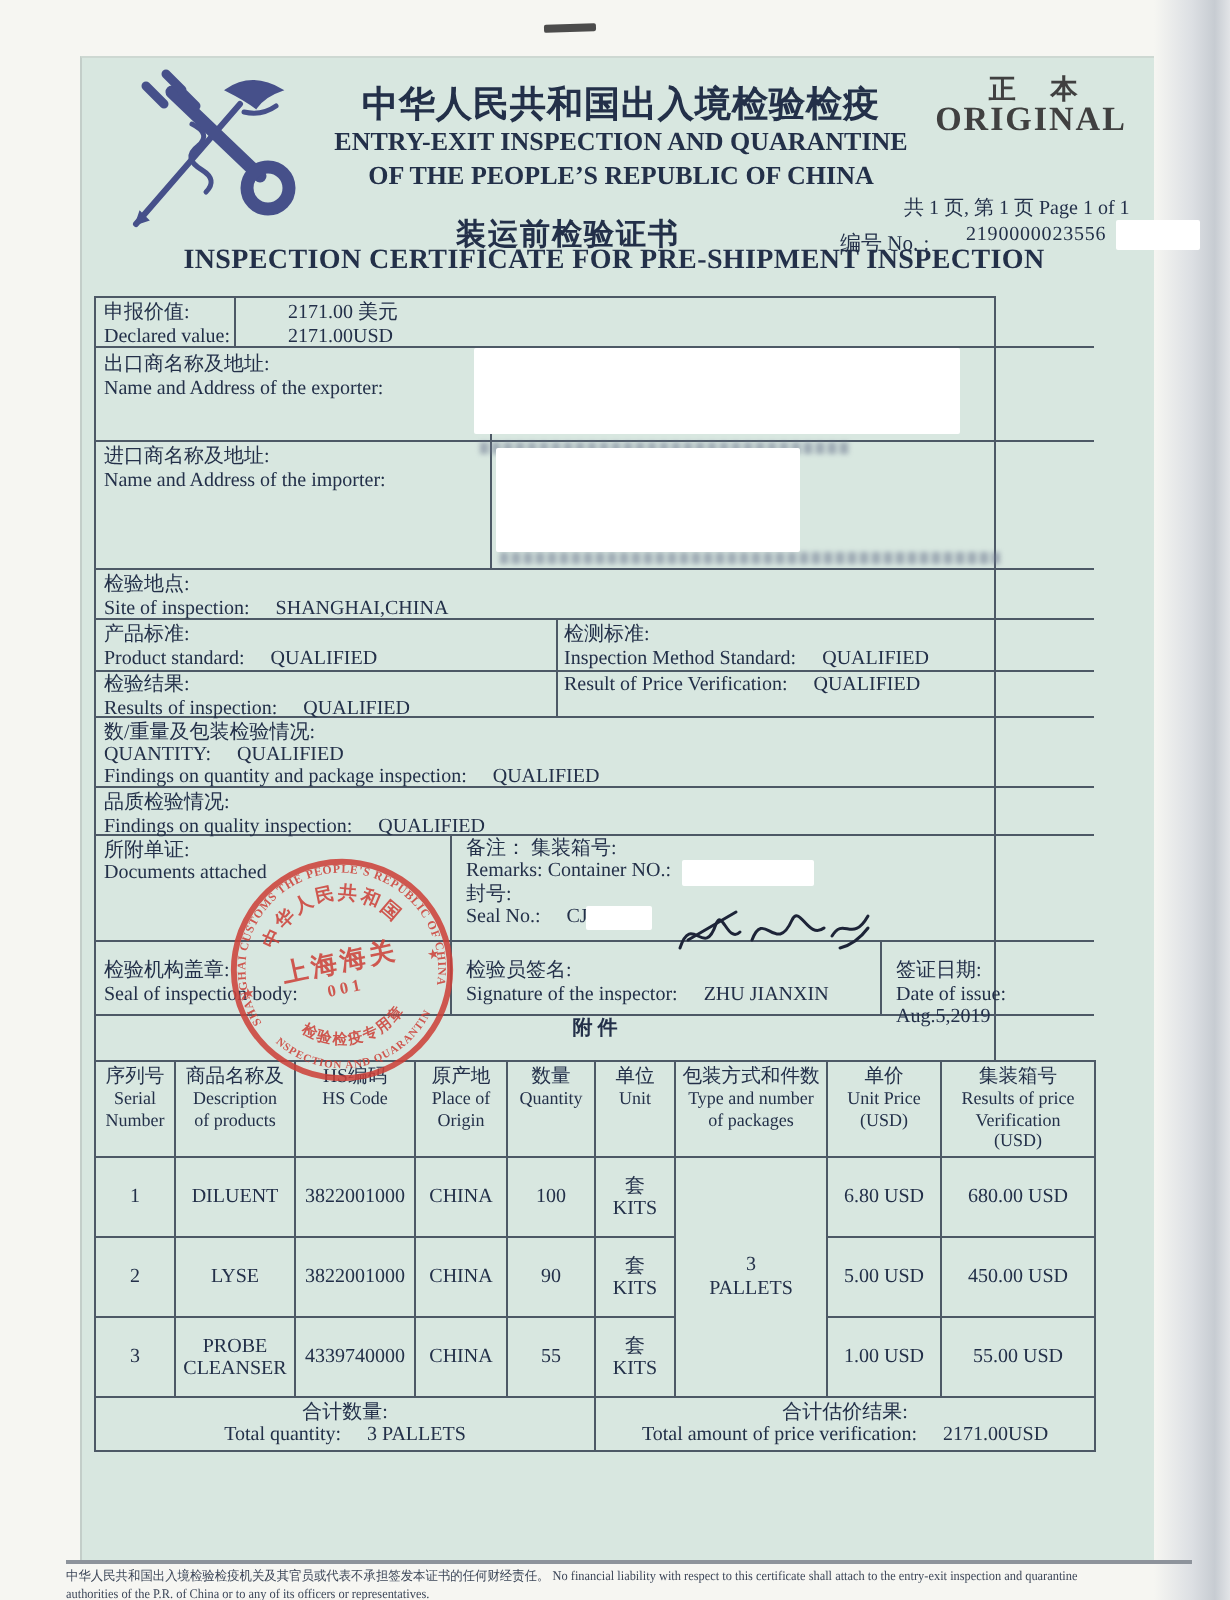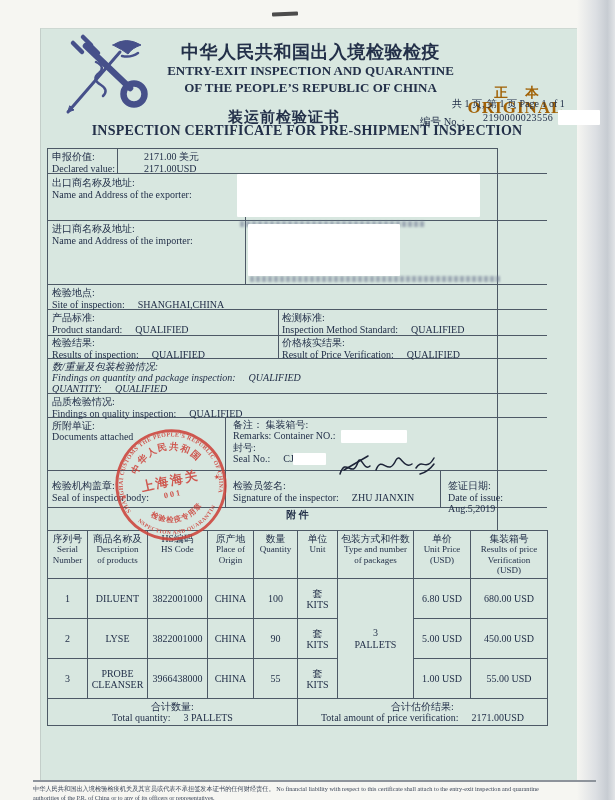--- a/index.html
+++ b/index.html
@@ -9,21 +9,21 @@
   
   .paper{position:absolute;left:40px;top:28px;width:537px;height:754px;
          background:#d8e7e0;border-left:1px solid #c3cec9;border-top:1px solid #cdd8d2;}
   .scan-right{position:absolute;right:0;top:0;width:38px;height:800px;
          background:linear-gradient(to right,rgba(214,218,222,0) 0%, #dcdfe3 50%, #c7ccd2 80%, #e2e4e7 100%);}
   .top-dash{position:absolute;left:272px;top:12px;width:26px;height:4px;background:#4c4c4c;
          transform:rotate(-2deg);border-radius:1px;}
   .abs{position:absolute;}
   .cn{font-family:"Liberation Serif","DejaVu Serif",serif;}
   .b{font-weight:bold;}
-  .red{color:#a16207;margin-top:48px;}
+  .red{color:#404040;}
   .pre{white-space:pre-line;}
   .ctr{text-align:center;}
   
   .fields{position:absolute;left:47px;top:148px;width:451px;height:383px;border:1px solid #4d5966;}
   .frow{position:absolute;left:0;width:499px;border-bottom:1px solid #4d5966;font-size:10px;line-height:11.5px;}
   .frow:last-child{border-bottom:none;}
   .vsep{position:absolute;top:0;bottom:0;border-left:1px solid #4d5966;}
   .cell{position:absolute;top:0;bottom:0;padding:2px 0 0 4px;}
   .gap{margin-left:13px;}
   
@@ -130,30 +130,29 @@
       </div>
     </div>
 
     <div class="frow" style="top:187px;height:23px;">
       <div class="vsep" style="left:230px;"></div>
       <div class="cell" style="left:0;width:230px;padding-top:1px;">
         <div class="cn">检验结果:</div>
         <div><span>Results of inspection:</span><span class="gap">QUALIFIED</span></div>
       </div>
       <div class="cell" style="left:230px;width:269px;padding-top:1px;">
-        <div class="cn">价格核实结果:</div>
         <div><span>Result of Price Verification:</span><span class="gap">QUALIFIED</span></div>
       </div>
     </div>
 
     <div class="frow" style="top:210px;height:35px;line-height:11px;">
-      <div class="cell" style="left:0;width:490px;font-style:italic;">
+      <div class="cell" style="left:0;width:490px;">
         <div class="cn">数/重量及包装检验情况:</div>
+        <div><span>QUANTITY:</span><span class="gap">QUALIFIED</span></div>
         <div><span>Findings on quantity and package inspection:</span><span class="gap">QUALIFIED</span></div>
-        <div><span>QUANTITY:</span><span class="gap">QUALIFIED</span></div>
       </div>
     </div>
 
     <div class="frow" style="top:245px;height:24px;">
       <div class="cell" style="left:0;width:490px;">
         <div class="cn">品质检验情况:</div>
         <div><span>Findings on quality inspection:</span><span class="gap">QUALIFIED</span></div>
       </div>
     </div>
 
@@ -272,21 +271,21 @@
       <td>90</td>
       <td class="pre" style="line-height:11px;">套
 KITS</td>
       <td>5.00 USD</td>
       <td>450.00 USD</td>
     </tr>
     <tr style="height:40px;">
       <td>3</td>
       <td class="pre" style="line-height:11px;">PROBE
 CLEANSER</td>
-      <td>3966438000</td>
+      <td>4339740000</td>
       <td>CHINA</td>
       <td>55</td>
       <td class="pre" style="line-height:11px;">套
 KITS</td>
       <td>1.00 USD</td>
       <td>55.00 USD</td>
     </tr>
     <tr style="height:27px;">
       <td class="tot" colspan="5">
         <div class="cn">合计数量:</div>

